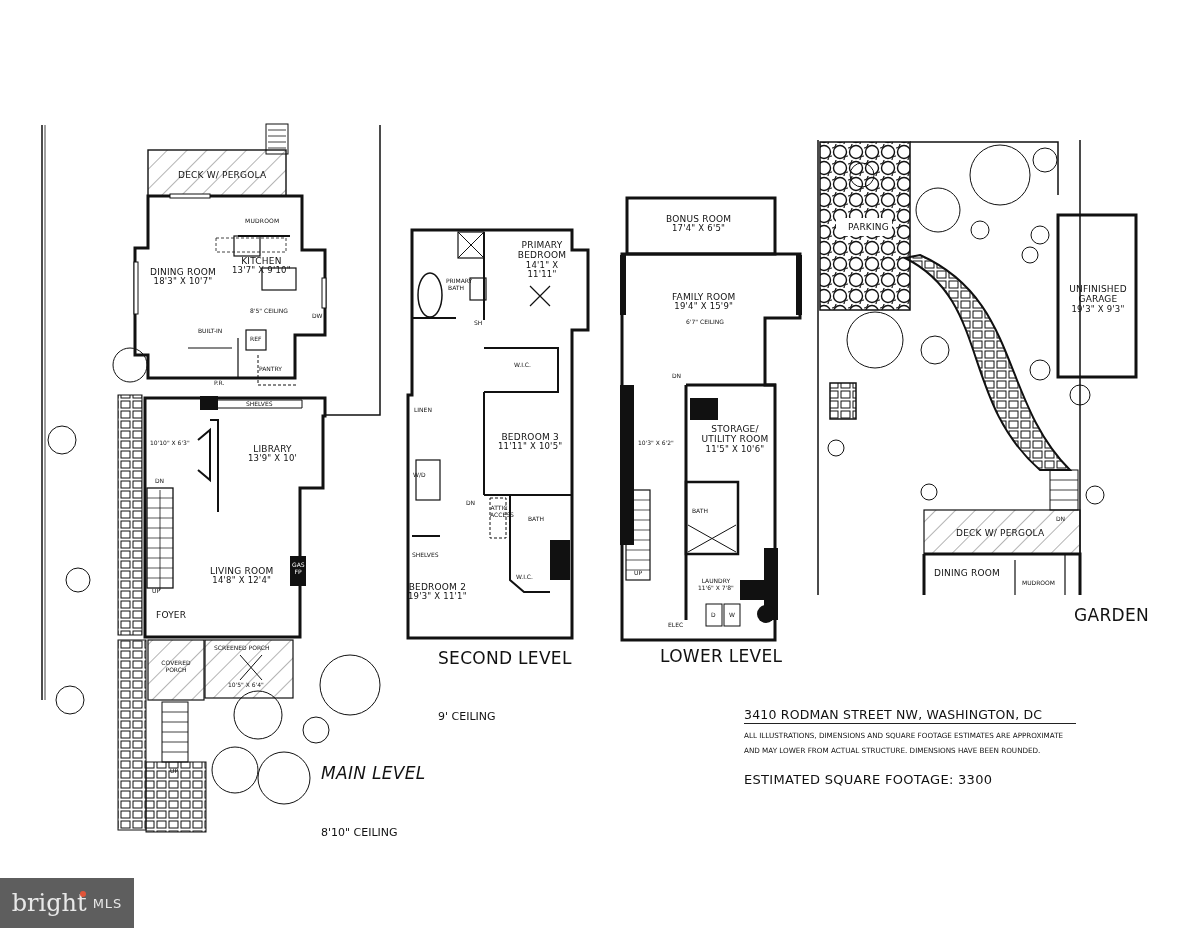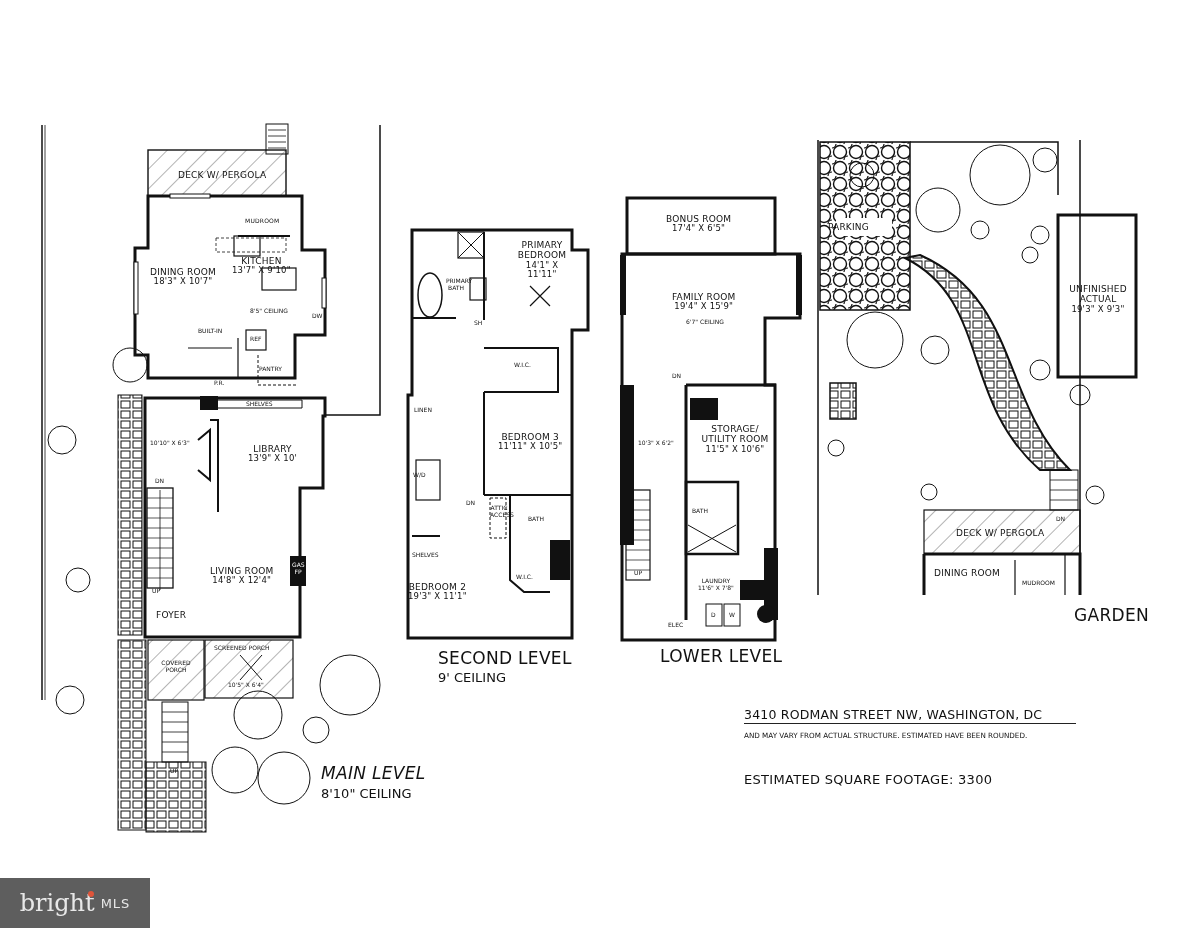--- a/index.html
+++ b/index.html
@@ -3,25 +3,25 @@
 <meta charset="utf-8">
 <style>
   html, body { margin:0; padding:0; background:#ffffff; }
   body { width:1200px; height:928px; position:relative; overflow:hidden; font-family:"DejaVu Sans", sans-serif; color:#111; }
   svg.plan { position:absolute; left:0; top:0; }
   .lbl { position:absolute; font-family:"DejaVu Sans", sans-serif; color:#111; text-align:center; white-space:nowrap; line-height:1.15; }
   .room { font-size:9px; letter-spacing:0.2px; }
   .dim { font-size:8.5px; display:block; }
   .tiny { font-size:6px; }
   .level-title { position:absolute; font-size:17px; letter-spacing:0.3px; white-space:nowrap; }
-  .level-sub { position:absolute; font-size:13px; white-space:nowrap; }
+  .level-sub { position:absolute; font-size:11px; white-space:nowrap;margin-top:40px; }
   .address { position:absolute; left:744px; top:707px; font-size:12.5px; letter-spacing:0.2px; border-bottom:1.5px solid #222; padding-bottom:1px; width:332px; white-space:nowrap; }
   .disclaimer { position:absolute; left:744px; top:728px; font-size:7.2px; line-height:15px; width:420px; }
   .sqft { position:absolute; left:744px; top:772px; font-size:13px; letter-spacing:0.3px; white-space:nowrap; }
-  .logo { position:absolute; left:0; top:878px; width:150px; height:50px; background:#5e5e5e; display:flex; align-items:center; justify-content:center; color:#e8e8e8; }
+  .logo { position:absolute; left:0; top:878px; width:134px; height:50px; background:#5e5e5e; display:flex; align-items:center; justify-content:center; color:#e8e8e8; }
   .logo .bright { font-family:"DejaVu Serif", serif; font-size:24px; position:relative; }
   .logo .dot { position:absolute; width:6px; height:6px; border-radius:50%; background:#e0553a; left:68px; top:2px; }
   .logo .mls { font-size:13px; margin-left:6px; letter-spacing:1px; }
 </style>
 </head>
 <body>
 
 <svg class="plan" width="1200" height="928" viewBox="0 0 1200 928">
   <defs>
     <pattern id="hatch" width="14" height="14" patternUnits="userSpaceOnUse" patternTransform="rotate(45)">
@@ -239,33 +239,34 @@
 <div class="lbl tiny" style="left:698px;top:578px;">
   <span>LAUNDRY</span>
   <span class="dim tiny">11'6" X 7'8"</span>
 </div>
 <div class="lbl tiny" style="left:634px;top:570px;">UP</div>
 <div class="lbl tiny" style="left:668px;top:622px;">ELEC</div>
 <div class="lbl tiny" style="left:711px;top:612px;">D</div>
 <div class="lbl tiny" style="left:729px;top:612px;">W</div>
 <div class="level-title" style="left:660px;top:646px;">LOWER LEVEL</div>
 
-<div class="lbl room" style="left:796px;top:222px;padding-left:32px;">PARKING</div>
+<div class="lbl room" style="left:816px;top:222px;padding-left:32px;">PARKING</div>
 <div class="lbl room" style="left:1062px;top:284px;width:72px;white-space:normal;">
-  <span>UNFINISHED ACTUAL</span>
+  <span>UNFINISHED GARAGE</span>
   <span class="dim">19'3" X 9'3"</span>
 </div>
 <div class="lbl room" style="left:956px;top:528px;">DECK W/ PERGOLA</div>
 <div class="lbl tiny" style="left:1056px;top:516px;">DN</div>
 <div class="lbl room" style="left:934px;top:568px;">DINING ROOM</div>
 <div class="lbl tiny" style="left:1022px;top:580px;">MUDROOM</div>
 <div class="level-title" style="left:1074px;top:605px;">GARDEN</div>
 
 <div class="address">3410 RODMAN STREET NW, WASHINGTON, DC</div>
 <div class="disclaimer">
-  <div>AND MAY VARY FROM ACTUAL STRUCTURE. ESTIMATED HAVE BEEN ROUNDED.</div>
+  <div>ALL ILLUSTRATIONS, DIMENSIONS AND SQUARE FOOTAGE ESTIMATES ARE APPROXIMATE</div>
+  <div>AND MAY LOWER FROM ACTUAL STRUCTURE. DIMENSIONS HAVE BEEN ROUNDED.</div>
 </div>
 <div class="sqft">ESTIMATED SQUARE FOOTAGE: 3300</div>
 
 <div class="logo">
   <span class="bright"><span>bright</span><span class="dot"></span></span>
   <span class="mls">MLS</span>
 </div>
 
 </body></html>

